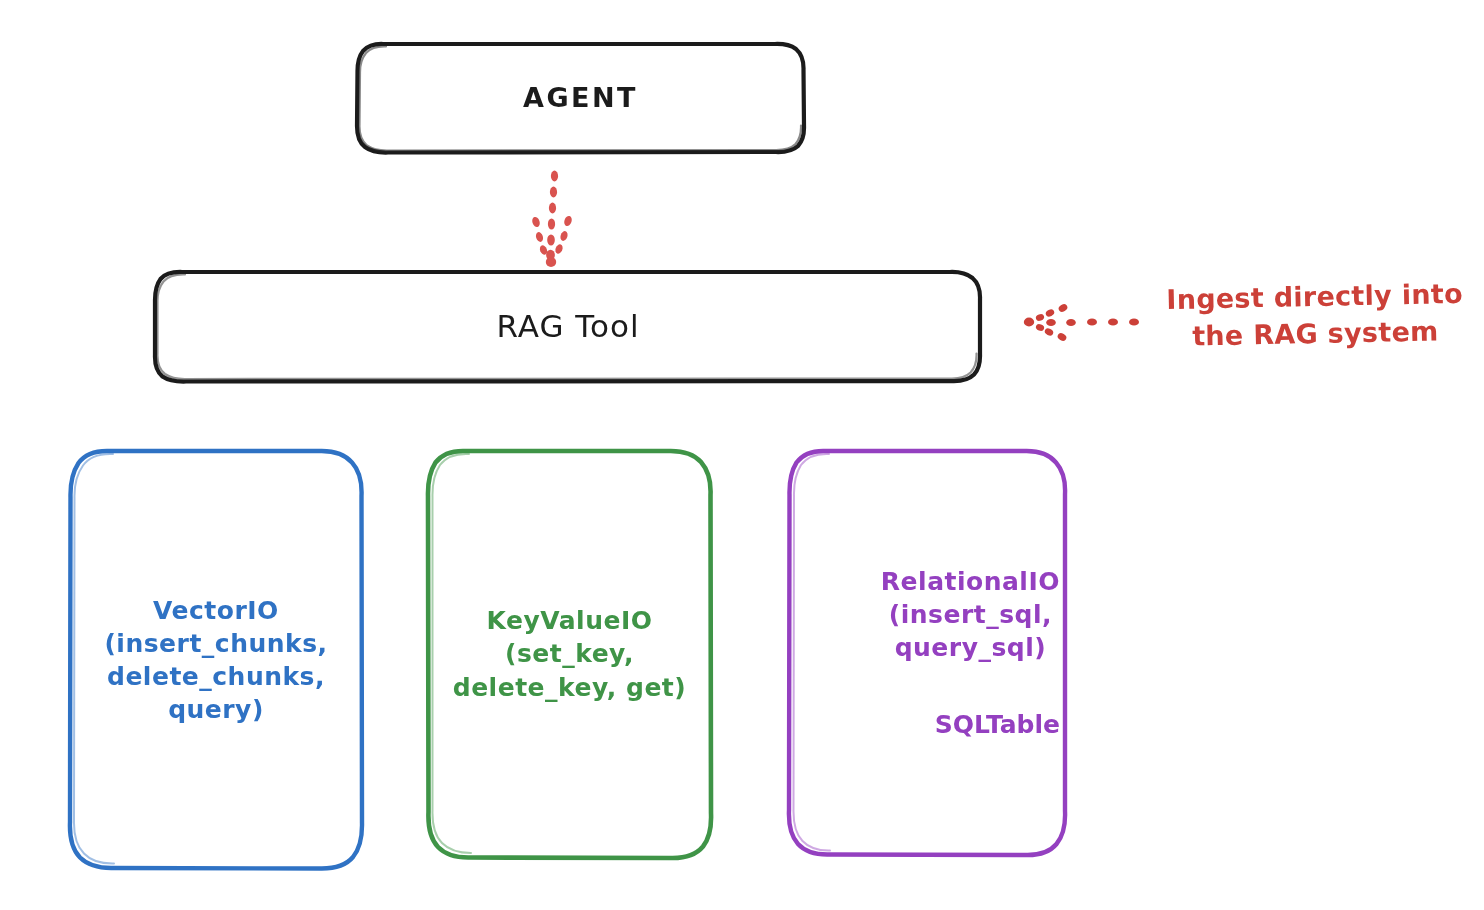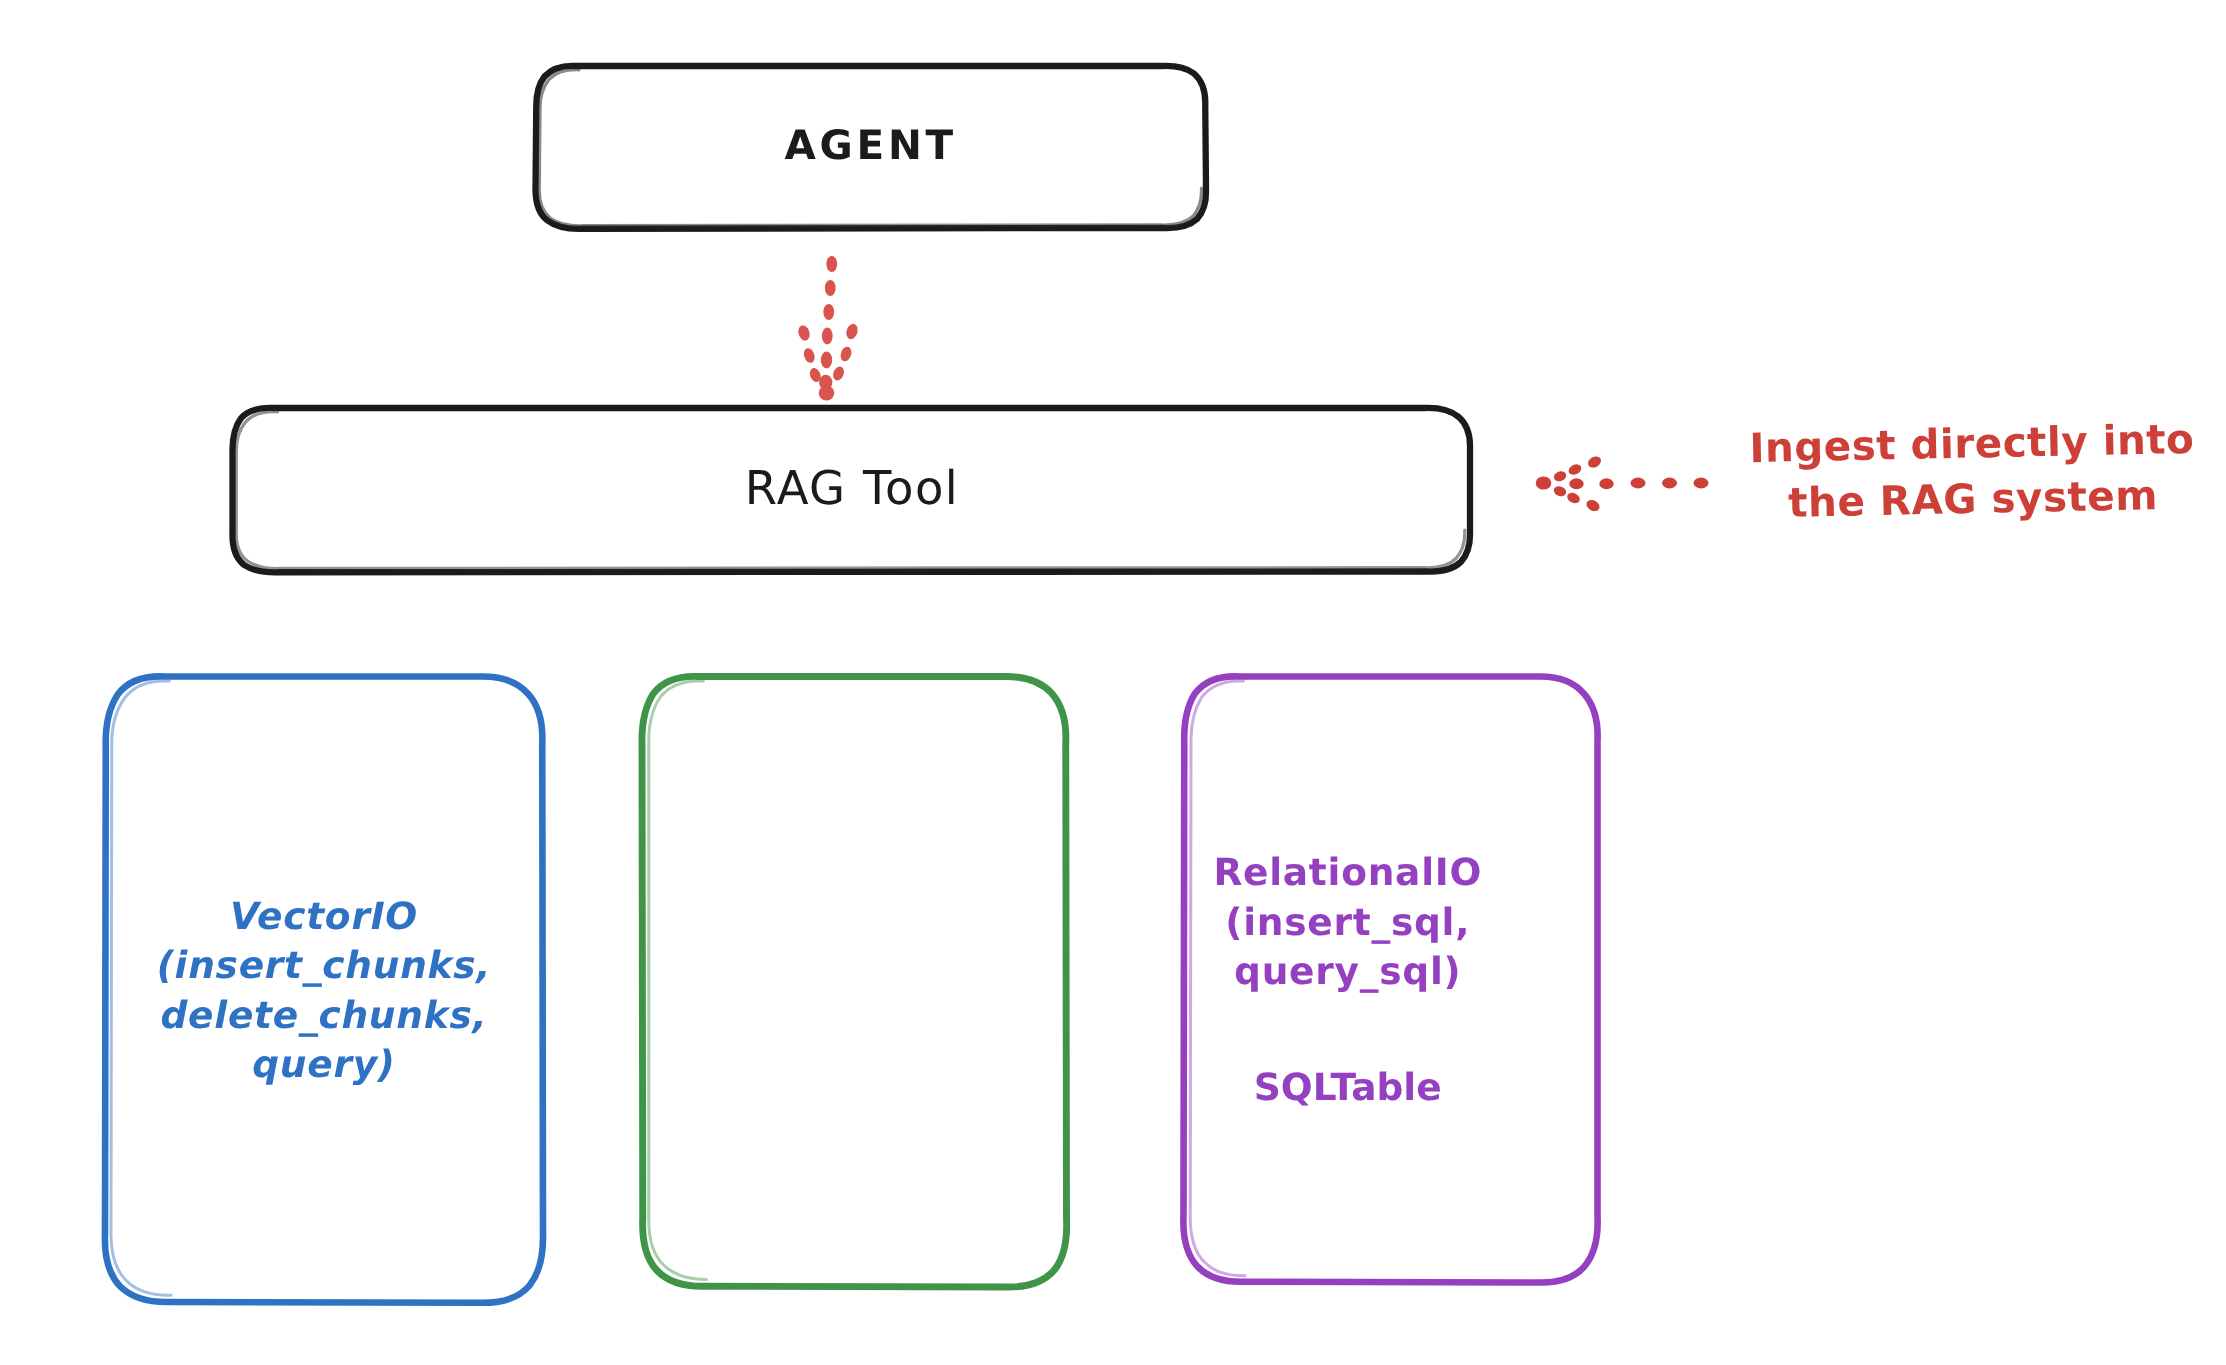--- a/index.html
+++ b/index.html
@@ -88,41 +88,41 @@
     margin-top: 44px;
     line-height: 1.33;
   }
 
   #vectorio-node {
     left: 70px;
     top: 450px;
     width: 292px;
     height: 420px;
     padding: 0 6px;
-    font-style: italic;
   }
   #vectorio-node .node-label,
   #vectorio-node .impl-label { color: #2f72c4; }
 
   #keyvalueio-node {
     left: 428px;
     top: 450px;
     width: 283px;
     height: 408px;
     padding: 0 4px;
   }
   #keyvalueio-node .node-label,
   #keyvalueio-node .impl-label { color: #3f9447; }
 
   #relationalio-node {
-    left: 760px;
+    left: 789px;
     top: 450px;
     width: 277px;
     height: 406px;
     padding: 0 6px;
+    align-items: flex-end;
   }
   #relationalio-node .node-label,
   #relationalio-node .impl-label { color: #9440c0; }
 
   
   #ingest-annotation {
     position: absolute;
     left: 1150px;
     top: 279px;
     width: 330px;
@@ -237,20 +237,23 @@
   </div>
 
   <div class="node provider" id="vectorio-node">
     <span class="node-label">VectorIO
 (insert_chunks,
 delete_chunks,
 query)</span>
   </div>
 
   <div class="node provider" id="keyvalueio-node">
+    <span class="node-label">KeyValueIO
+(set_key,
+delete_key, get)</span>
   </div>
 
   <div class="node provider" id="relationalio-node">
     <span class="node-label">RelationalIO
 (insert_sql,
 query_sql)</span>
     <span class="impl-label">SQLTable</span>
   </div>
 
   <div id="ingest-annotation">Ingest directly into the RAG system</div>

